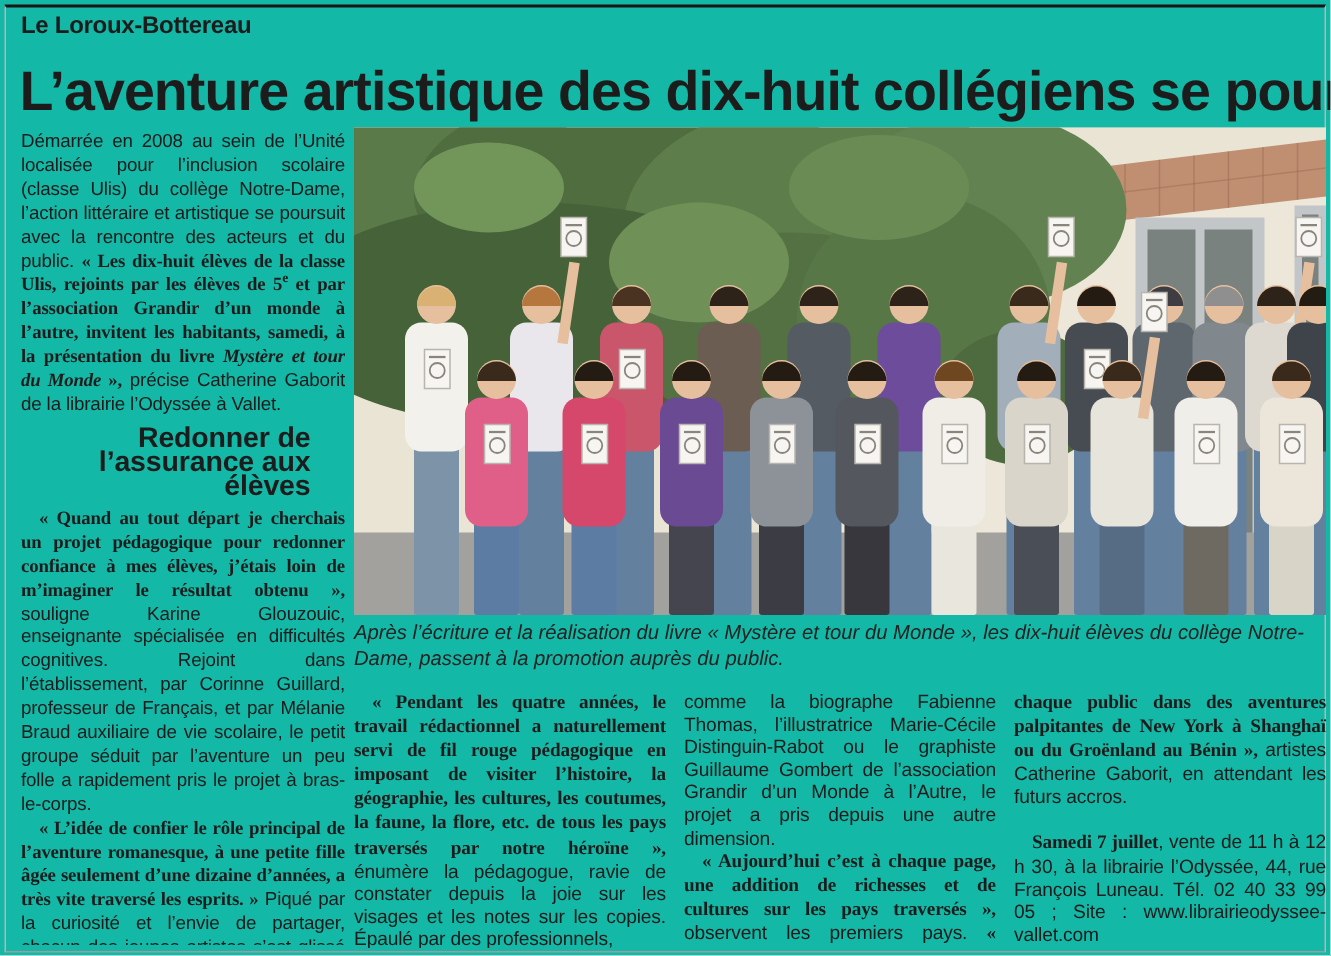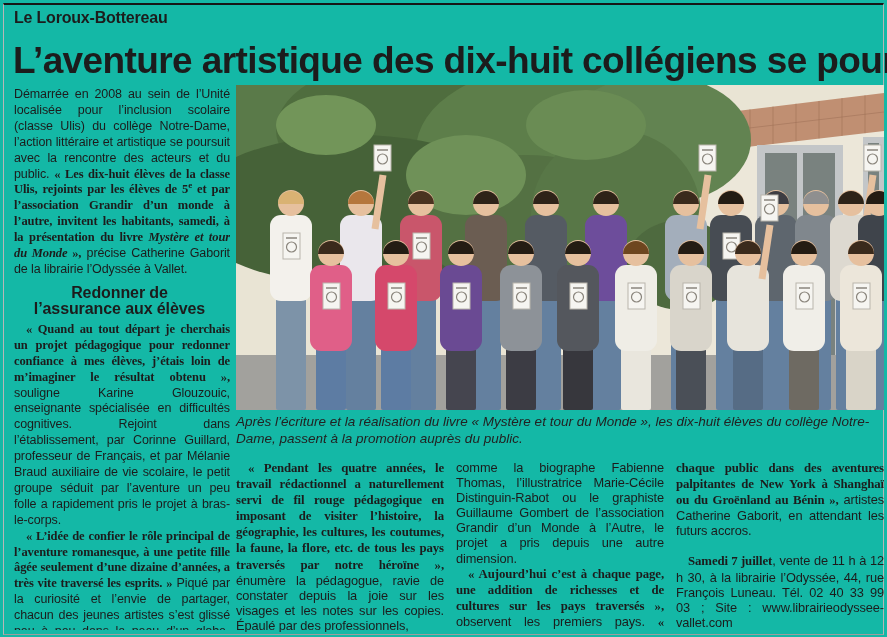--- a/index.html
+++ b/index.html
@@ -20,22 +20,22 @@
     position:absolute;left:9px;top:36px;margin:4px;font-size:37px;font-weight:700;
     letter-spacing:-0.6px;white-space:nowrap;
   }
   .intro{
     position:absolute;left:14px;top:87px;width:216px;height:543px;overflow:hidden;
     font-size:12.5px;line-height:15.9px;letter-spacing:-0.1px;text-align:justify;
   }
   .intro p{margin:0;}
   p.ind{text-indent:12px;}
   .subhead{
-    margin:7px 0 5px 0;padding-left:18px;font-size:16px;font-weight:700;
-    line-height:16px;text-align:center;letter-spacing:-0.1px;max-width:175px;
+    margin:7px 0 5px 0;padding-left:18px;font-size:19px;font-weight:700;
+    line-height:16px;text-align:right;letter-spacing:-0.1px;max-width:175px;
   }
   .photo{
     position:absolute;left:236px;top:85px;width:648px;height:325px;background:#e9e4d4;
   }
   .photo svg{display:block;}
   .caption{
     position:absolute;left:236px;top:413px;width:644px;
     font-style:italic;font-size:13.5px;line-height:17px;color:#222;
   }
   .cols{
@@ -300,16 +300,16 @@
   <div class="cols">
     <div class="col">
       <p class="ind"><span class="b">« Pendant les quatre années, le travail rédactionnel a naturellement servi de fil rouge pédagogique en imposant de visiter l’histoire, la géographie, les cultures, les coutumes, la faune, la flore, etc. de tous les pays traversés par notre héroïne »,</span><span> énumère la pédagogue, ravie de constater depuis la joie sur les visages et les notes sur les copies. Épaulé par des professionnels,</span></p>
     </div>
     <div class="col">
       <p><span>comme la biographe Fabienne Thomas, l’illustratrice Marie-Cécile Distinguin-Rabot ou le graphiste Guillaume Gombert de l’association Grandir d’un Monde à l’Autre, le projet a pris depuis une autre dimension.</span></p>
       <p class="ind"><span class="b">« Aujourd’hui c’est à chaque page, une addition de richesses et de cultures sur les pays traversés »,</span><span> observent les premiers pays. </span><span class="b">« L’aventure de notre héros, balade</span></p>
     </div>
     <div class="col">
       <p><span class="b">chaque public dans des aventures palpitantes de New York à Shanghaï ou du Groënland au Bénin »,</span><span> artistes Catherine Gaborit, en attendant les futurs accros.</span></p>
-      <p class="gap ind"><span class="b">Samedi 7 juillet</span><span>, vente de 11 h à 12 h 30, à la librairie l’Odyssée, 44, rue François Luneau. Tél. 02 40 33 99 03 ; Site : www.librairieodyssee-vallet.com</span></p>
+      <p class="gap ind"><span class="b">Samedi 7 juillet</span><span>, vente de 11 h à 12 h 30, à la librairie l’Odyssée, 44, rue François Luneau. Tél. 02 40 33 99 05 ; Site : www.librairieodyssee-vallet.com</span></p>
     </div>
   </div>
 </div>
 
 </body></html>

